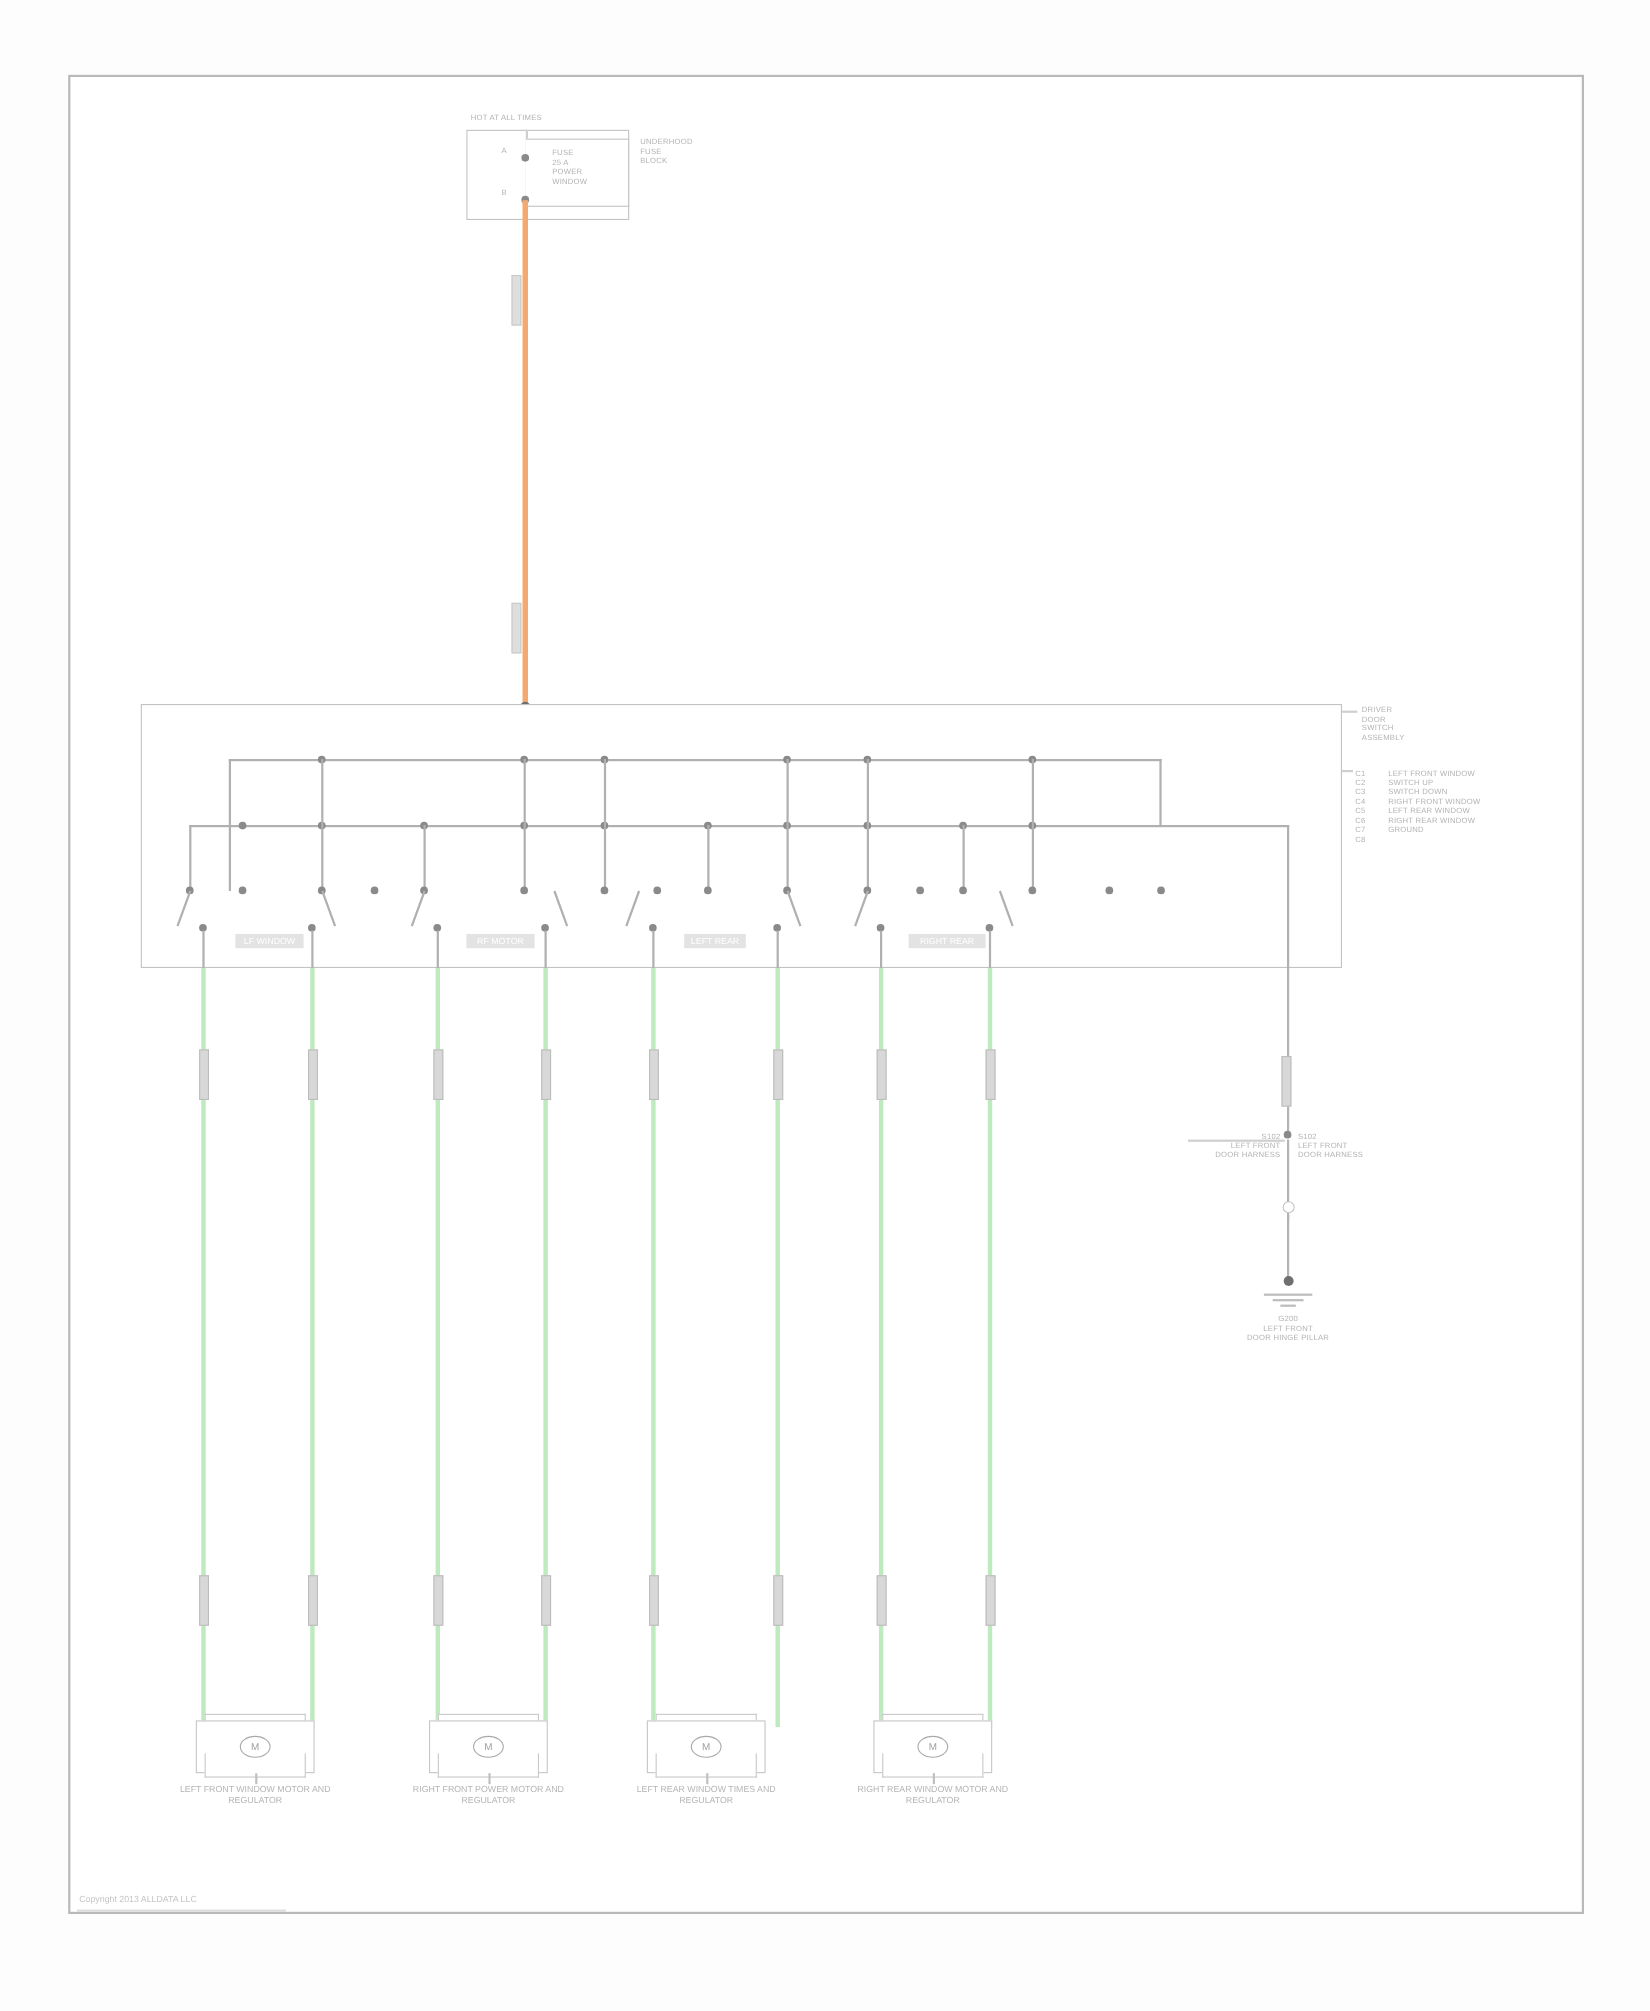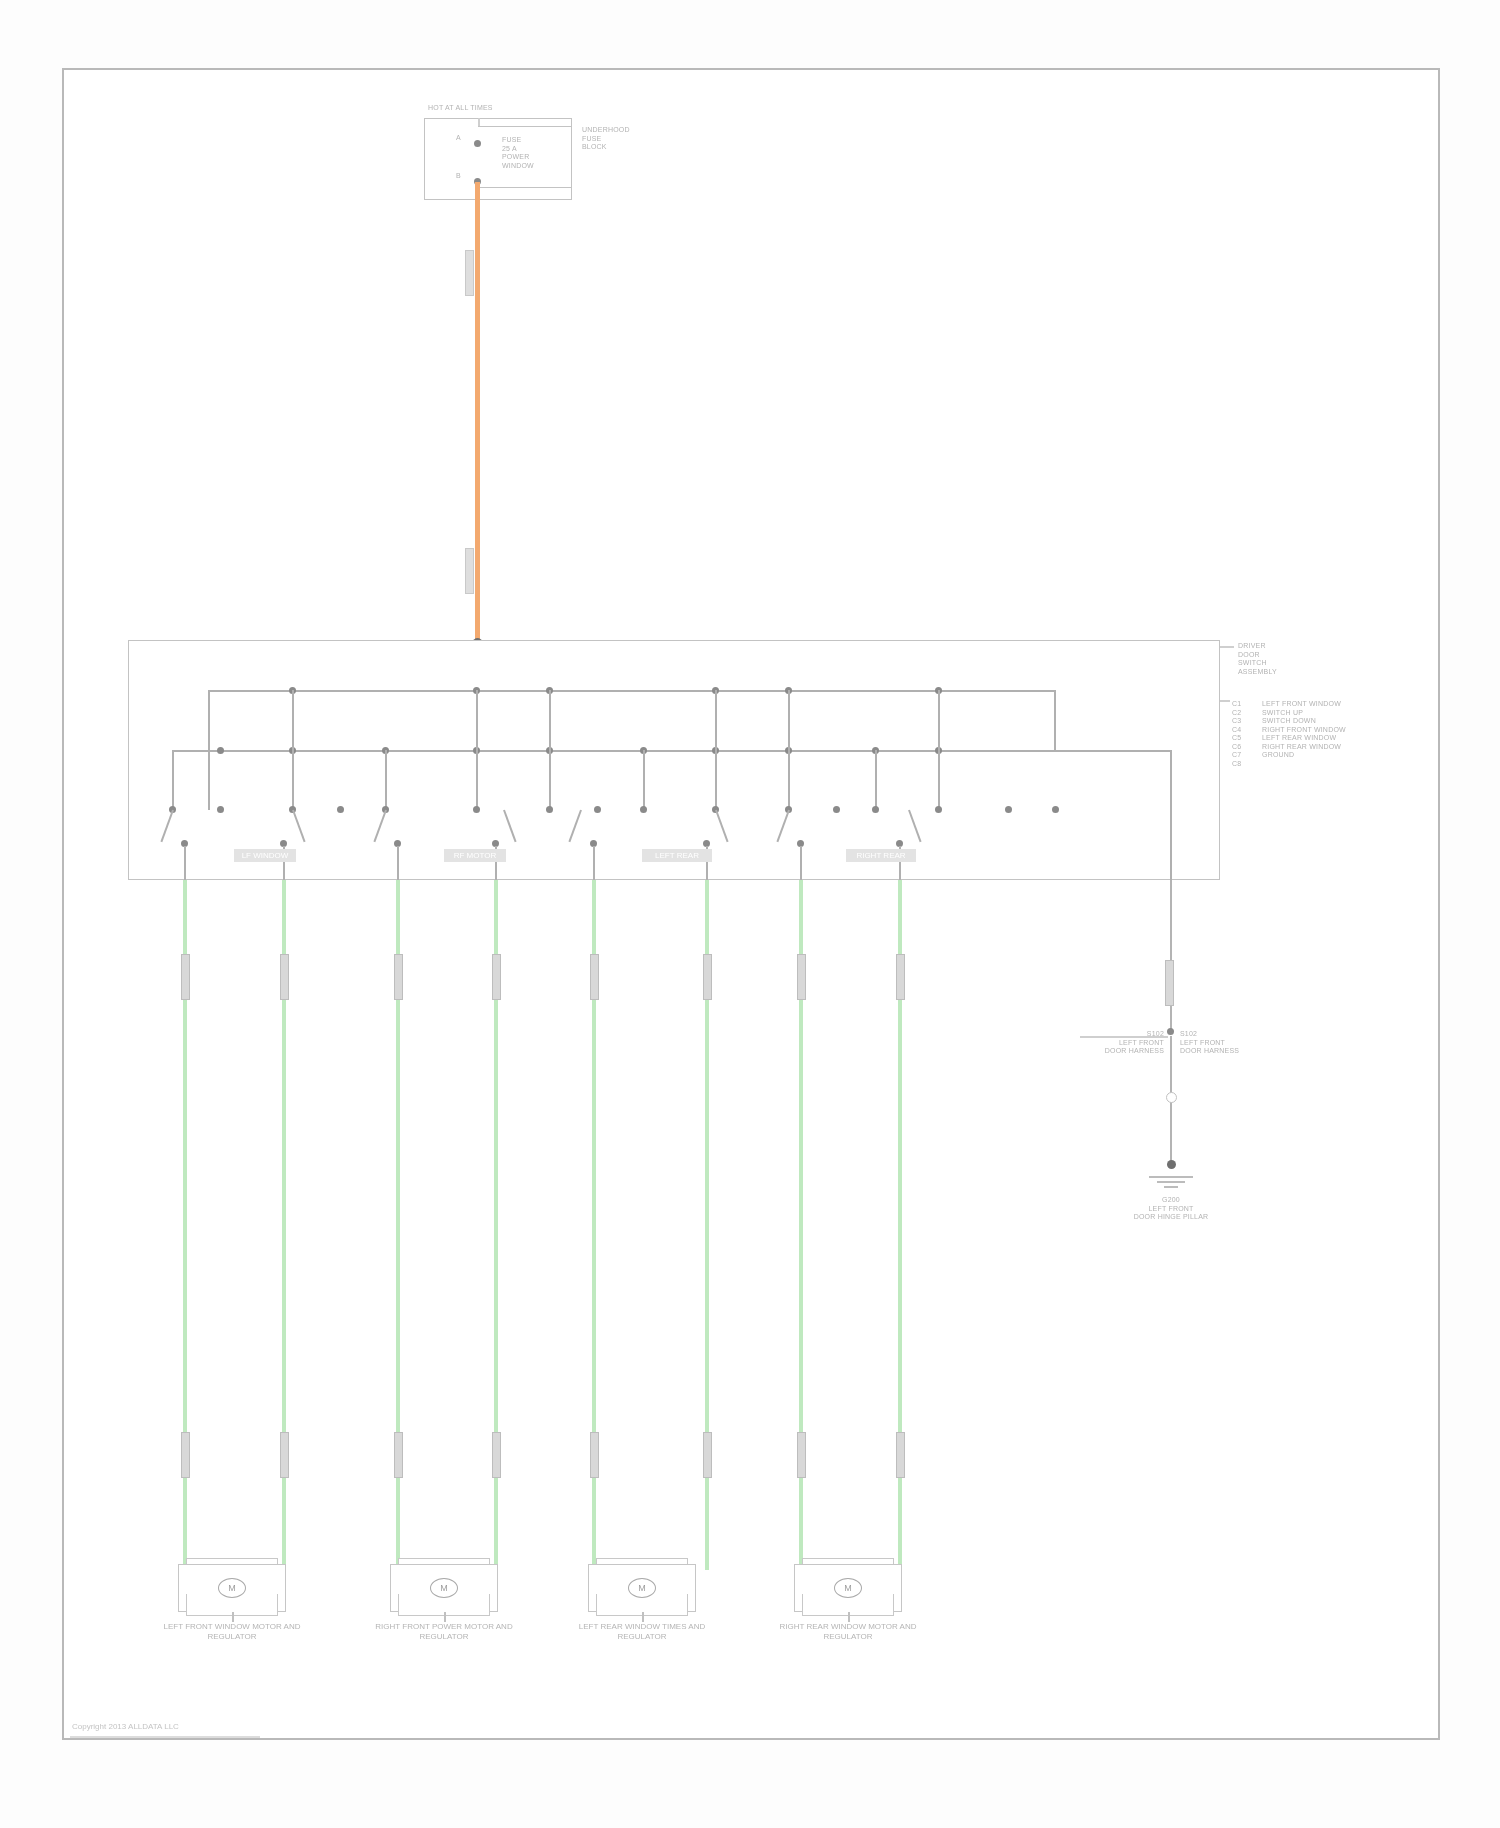--- a/index.html
+++ b/index.html
@@ -75,21 +75,20 @@
   
   .swlabel{
     position:absolute;height:13px;
     background:#e3e3e3;
     color:#ffffff;
     font-size:8px;
     line-height:13px;
     text-align:center;
     white-space:nowrap;
     box-sizing:border-box;
-    margin-left:20px;
   }
 
   
   .motorbox{position:absolute;}
   .motorbox .outer{
     position:absolute;left:0;top:0;width:108px;height:48px;
     border:1.5px solid #c6c6c6;background:#fff;box-sizing:border-box;
   }
   .motorbox .inner-top{
     position:absolute;left:8px;top:-6px;width:92px;height:20px;
@@ -278,21 +277,21 @@
   <div class="wire v" style="left:283px;top:846px;height:34px;"></div>
   <div class="wire v" style="left:397px;top:846px;height:34px;"></div>
   <div class="wire v" style="left:495px;top:846px;height:34px;"></div>
   <div class="wire v" style="left:593px;top:846px;height:34px;"></div>
   <div class="wire v" style="left:706px;top:846px;height:34px;"></div>
   <div class="wire v" style="left:800px;top:846px;height:34px;"></div>
   <div class="wire v" style="left:899px;top:846px;height:34px;"></div>
 
   <div class="swlabel" style="left:214px;top:849px;width:62px;">LF WINDOW</div>
   <div class="swlabel" style="left:424px;top:849px;width:62px;">RF MOTOR</div>
-  <div class="swlabel" style="left:622px;top:849px;width:70px;">LEFT REAR</div>
+  <div class="swlabel" style="left:622px;top:849px;width:56px;">LEFT REAR</div>
   <div class="swlabel" style="left:826px;top:849px;width:70px;">RIGHT REAR</div>
 
   <div class="wire-green" style="left:183px;top:880px;height:690px;"></div>
   <div class="wire-green" style="left:282px;top:880px;height:690px;"></div>
   <div class="wire-green" style="left:396px;top:880px;height:690px;"></div>
   <div class="wire-green" style="left:494px;top:880px;height:690px;"></div>
   <div class="wire-green" style="left:592px;top:880px;height:690px;"></div>
   <div class="wire-green" style="left:705px;top:880px;height:690px;"></div>
   <div class="wire-green" style="left:799px;top:880px;height:690px;"></div>
   <div class="wire-green" style="left:898px;top:880px;height:690px;"></div>

